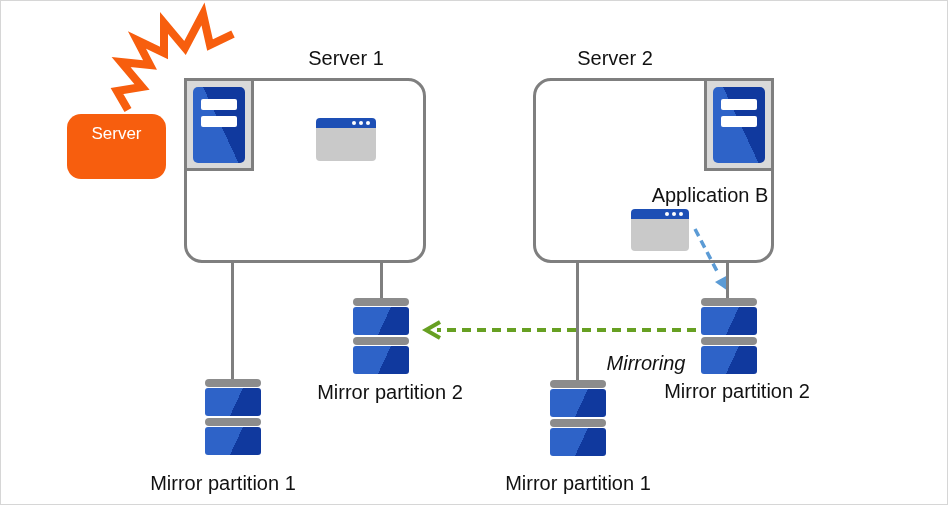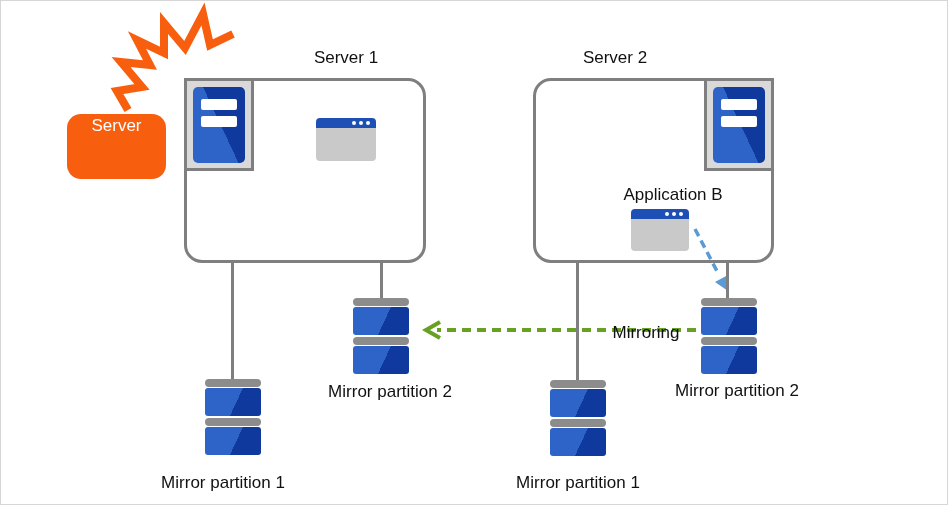--- a/index.html
+++ b/index.html
@@ -17,21 +17,21 @@
     --text-black:#111111;
   }
   html,body{margin:0;padding:0;background:#fff;}
   .canvas{
     position:relative;width:946px;height:503px;background:#ffffff;
     border:1px solid var(--canvas-border);overflow:hidden;
     font-family:"Liberation Sans", sans-serif;color:var(--text-black);
   }
   .abs{position:absolute;}
   .label{
-    position:absolute;font-size:17px;line-height:20px;white-space:nowrap;
+    position:absolute;font-size:20px;line-height:20px;white-space:nowrap;
     transform:translateX(-50%);color:var(--text-black);
   }
   .server-box{
     position:absolute;border:3px solid var(--connector-gray);
     border-radius:18px;background:#ffffff;box-sizing:border-box;
   }
   .server-icon{
     position:absolute;background:var(--icon-frame-gray);
     border:3px solid var(--connector-gray);box-sizing:border-box;
     display:flex;align-items:center;justify-content:center;z-index:3;
@@ -51,21 +51,21 @@
   .window-icon .body{background:var(--window-body-gray);width:100%;height:calc(100% - 10px);}
   .vline{position:absolute;width:3px;background:var(--connector-gray);z-index:1;}
   .disk{position:absolute;width:56px;z-index:2;}
   .disk .cap{height:8px;background:var(--cap-gray);border-radius:4px;margin-bottom:1px;}
   .disk .platter{
     height:28px;border-radius:3px;margin-bottom:2px;
     background:linear-gradient(115deg,var(--tower-blue-light) 55%,var(--tower-blue-dark) 55%);
   }
   .badge{
     position:absolute;background:var(--accent-orange);color:#ffffff;border-radius:14px;
-    font-size:17px;line-height:24px;text-align:center;padding-top:0;box-sizing:border-box;
+    font-size:17px;line-height:24px;text-align:center;padding-top:8px;box-sizing:border-box;
   }
   svg{position:absolute;overflow:visible;}
 </style>
 </head>
 <body>
 
 <div class="canvas">
 
   <svg class="abs" style="left:98px;top:3px;" width="150" height="115" viewBox="0 0 150 115">
     <polyline points="29,106 18,87 43,83 22,58 51,61 38,36 65,49 65,19 86,44 104,10 111,41 134,30" fill="none" style="stroke:var(--accent-orange)" stroke-width="8" stroke-linejoin="miter" stroke-miterlimit="6"></polyline>
@@ -96,21 +96,21 @@
 
   <div class="window-icon" style="left:315px;top:117px;width:60px;height:43px;">
     <div class="titlebar">
       <span class="dot"></span>
       <span class="dot"></span>
       <span class="dot"></span>
     </div>
     <div class="body"></div>
   </div>
 
-  <div class="label" style="left:672px;top:184px;">Application B</div>
+  <div class="label" style="left:709px;top:184px;">Application B</div>
   <div class="window-icon" style="left:630px;top:208px;width:58px;height:42px;">
     <div class="titlebar">
       <span class="dot"></span>
       <span class="dot"></span>
       <span class="dot"></span>
     </div>
     <div class="body"></div>
   </div>
 
   <div class="vline" style="left:230px;top:260px;height:119px;"></div>
@@ -145,20 +145,20 @@
 
   <div class="label" style="left:389px;top:381px;">Mirror partition 2</div>
   <div class="label" style="left:222px;top:472px;">Mirror partition 1</div>
   <div class="label" style="left:577px;top:472px;">Mirror partition 1</div>
   <div class="label" style="left:736px;top:380px;">Mirror partition 2</div>
 
   <svg class="abs" style="left:418px;top:317px;" width="290" height="24" viewBox="0 0 290 24">
     <line x1="277" y1="12" x2="18" y2="12" style="stroke:var(--mirroring-arrow-green)" stroke-width="4" stroke-dasharray="9 6"></line>
     <polyline points="21,4 7,12 21,20" fill="none" style="stroke:var(--mirroring-arrow-green)" stroke-width="4" stroke-linejoin="miter"></polyline>
   </svg>
-  <div class="label" style="left:645px;top:322px;">Mirroring</div>
+  <div class="label" style="left:645px;top:352px;font-style:italic;">Mirroring</div>
 
   <svg class="abs" style="left:682px;top:222px;" width="56" height="76" viewBox="0 0 56 76">
     <line x1="12" y1="6" x2="36" y2="52" style="stroke:var(--app-arrow-blue)" stroke-width="3.5" stroke-dasharray="8 5"></line>
     <polygon points="45,68 32,59 45,52" style="fill:var(--app-arrow-blue)"></polygon>
   </svg>
 
 </div>
 
 </body></html>

